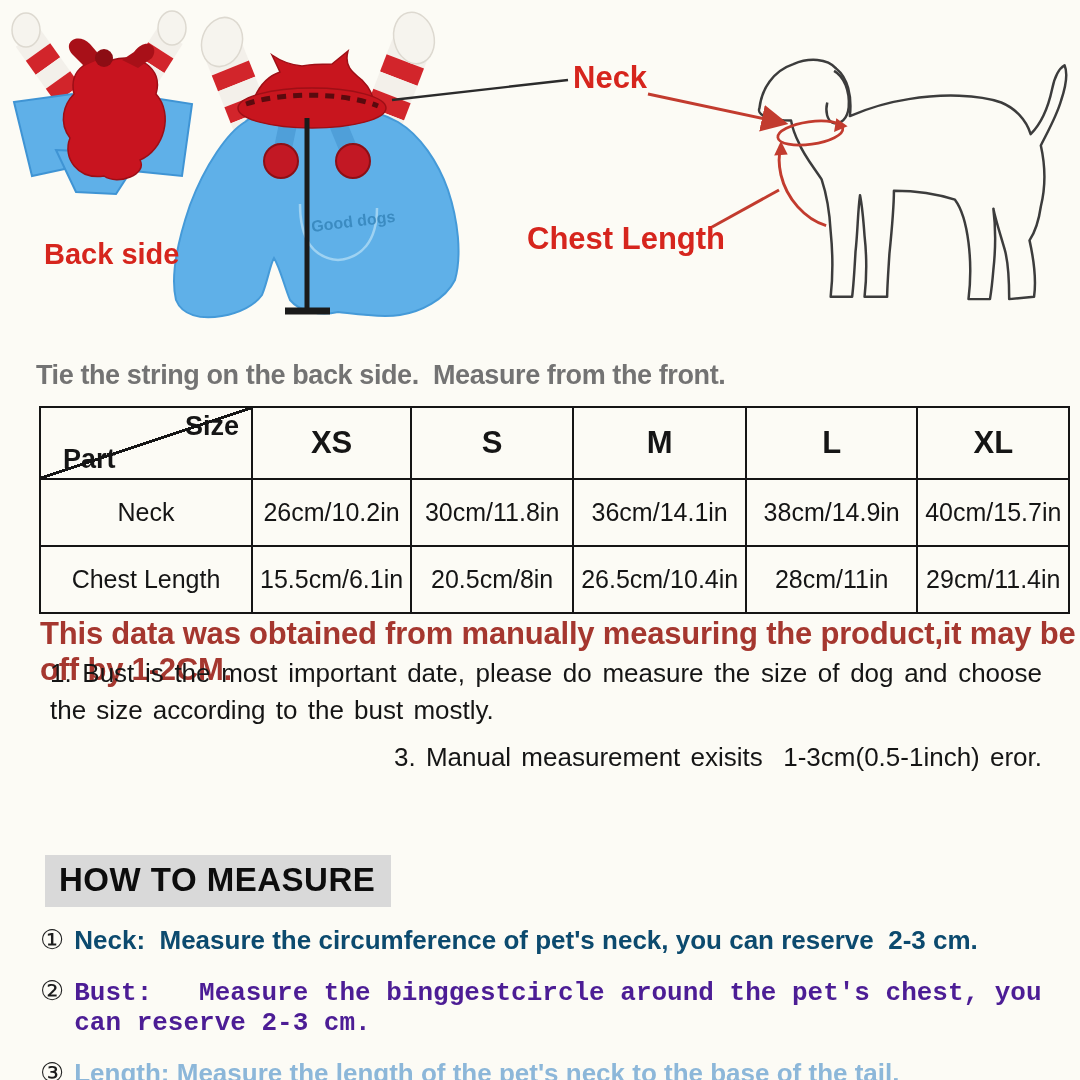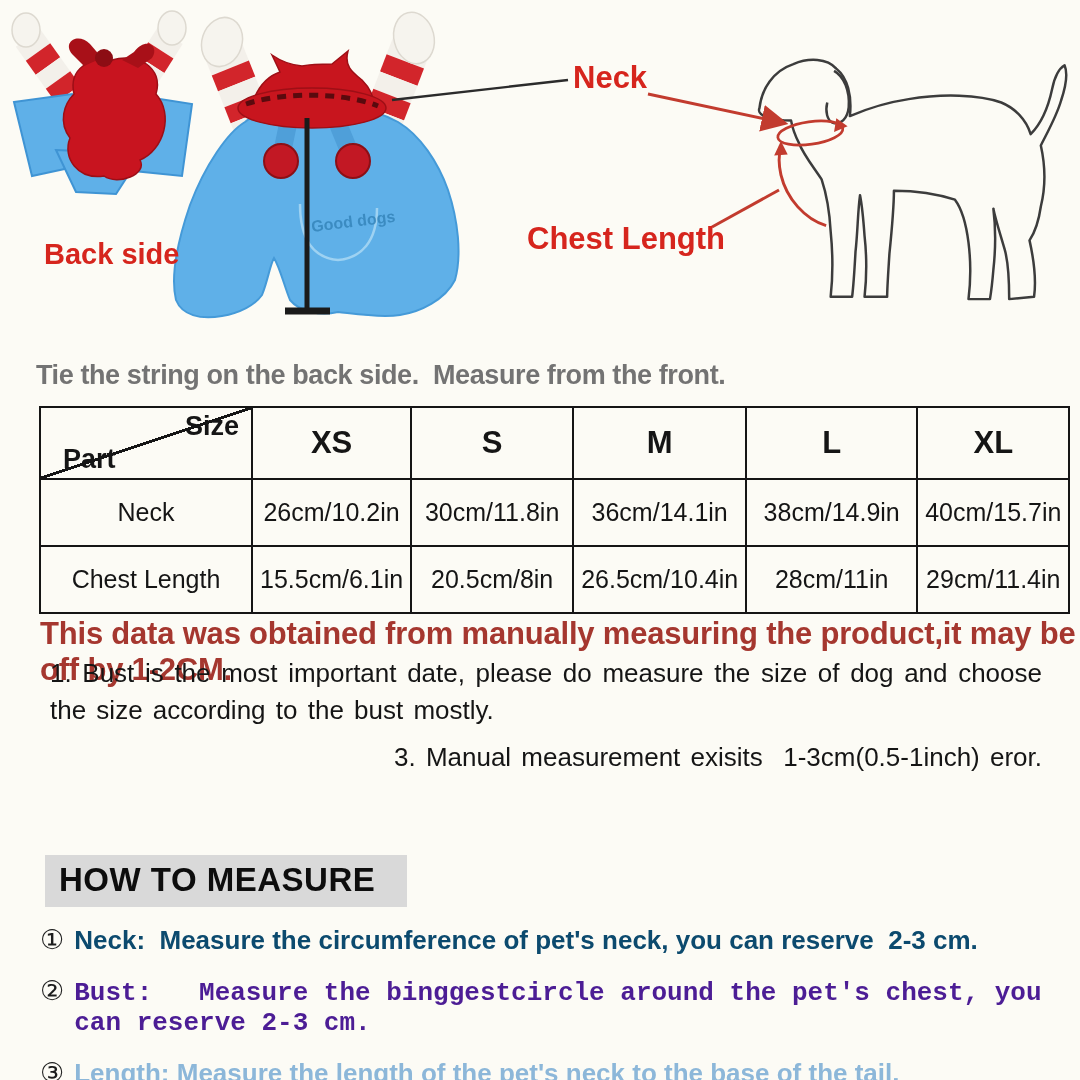--- a/index.html
+++ b/index.html
@@ -34,21 +34,21 @@
   .corner-size{position:absolute;top:3px;right:12px;font-size:27px;font-weight:600;}
   .corner-part{position:absolute;bottom:3px;left:22px;font-size:27px;font-weight:600;}
   
   .disclaimer{left:40px;top:616px;font-size:31px;font-weight:700;color:#a5372f;letter-spacing:-0.2px;}
   .notes{left:38px;top:655px;width:1004px;font-size:26px;line-height:37px;text-align:justify;}
   .notes p{margin:0 0 10px 12px;word-spacing:3px;}
   .notes p:last-child{text-align:right;}
   
   .htm-heading{
     left:45px;top:855px;background:#d9d9d9;color:#0d0d0d;
-    font-size:33px;font-weight:700;padding:6px 32px 8px 14px;letter-spacing:0.5px;
+    font-size:33px;font-weight:700;padding:6px 16px 8px 14px;letter-spacing:0.5px;
   }
   .steps{left:40px;top:924px;width:1010px;}
   .step{display:flex;align-items:baseline;margin-bottom:19px;font-size:26px;font-weight:700;}
   .step .num{color:#1c1c1c;font-weight:400;font-size:27px;margin-right:10px;flex:0 0 auto;}
   .step-1 .txt{color:#0c4a6e;}
   .step-2 .txt{color:#4c1d95;font-family:Liberation Mono, monospace;}
   .step-3 .txt{color:#8cb7d9;}
 </style>
 </head>
 <body>

